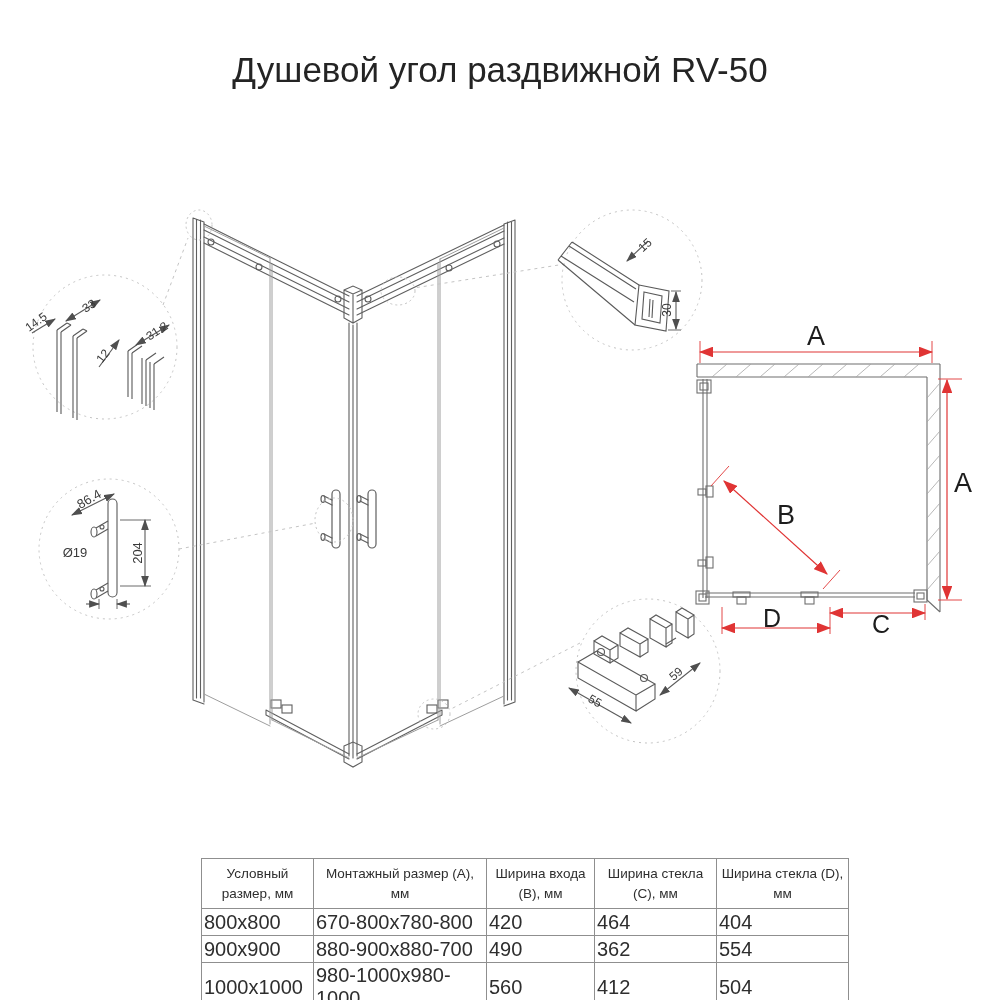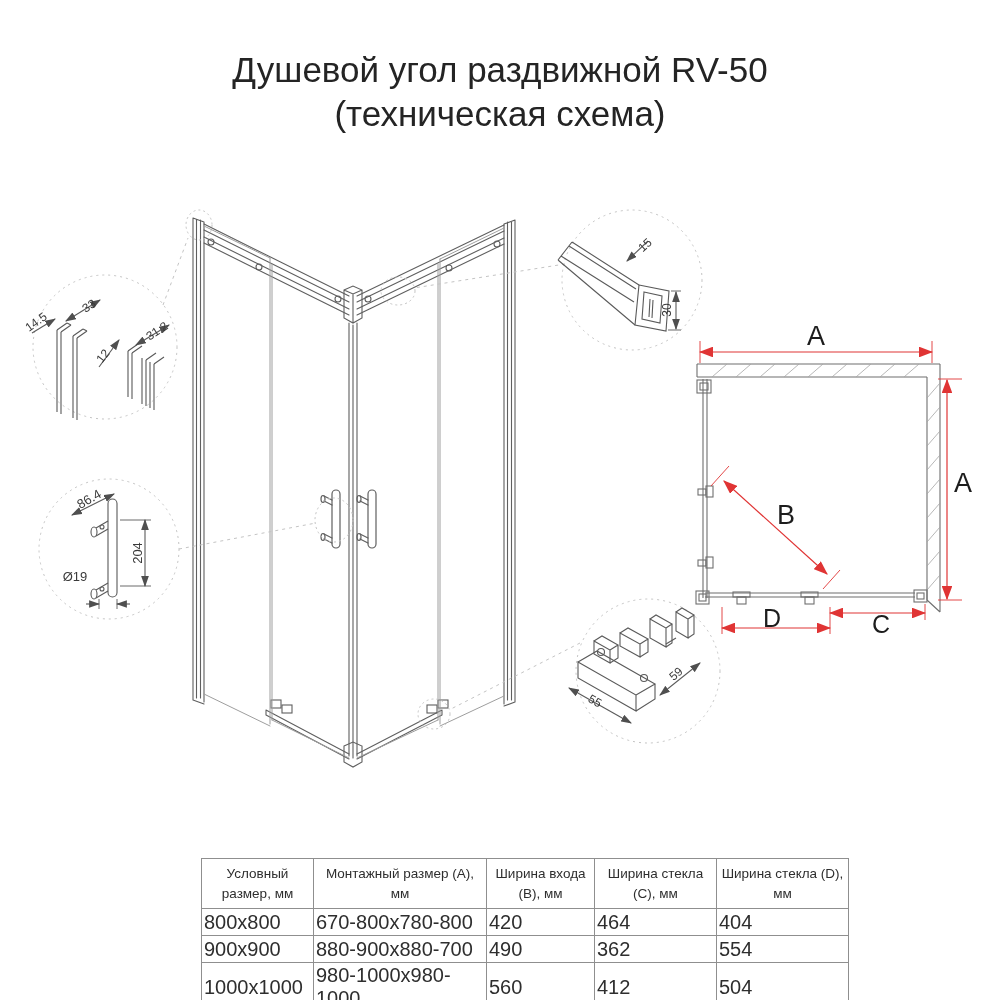--- a/index.html
+++ b/index.html
@@ -18,21 +18,20 @@
   .tbl th{font-size:13.5px;line-height:1.45;padding:5px 4px;height:35px;}
   .tbl td{font-size:20px;height:24px;padding:1px 2px;}
 </style>
 </head>
 <body>
 
 <div class="page">
 
   <div class="title">
     <div>Душевой угол раздвижной RV-50</div>
-    <div>(техническая схема)</div>
   </div>
 
   <svg class="draw" width="1000" height="1000" viewBox="0 0 1000 1000">
     <defs>
       <marker id="ar" orient="auto-start-reverse" markerWidth="12" markerHeight="9" refX="11" refY="4.5">
         <path d="M0,0 L12,4.5 L0,9 Z" fill="#e03434"></path>
       </marker>
       <marker id="ab" orient="auto-start-reverse" markerWidth="10" markerHeight="7" refX="9" refY="3.5">
         <path d="M0,0 L10,3.5 L0,7 Z" fill="#4f4f4f"></path>
       </marker>
@@ -191,21 +190,21 @@
     </g>
   </svg>
 
   <span class="dim" style="left:36px;top:322px;transform:translate(-50%,-50%) rotate(-36deg);">14.5</span>
   <span class="dim" style="left:89px;top:306px;transform:translate(-50%,-50%) rotate(-33deg);">33</span>
   <span class="dim" style="left:157px;top:331px;transform:translate(-50%,-50%) rotate(-33deg);">31.2</span>
   <span class="dim" style="left:103px;top:356px;transform:translate(-50%,-50%) rotate(-52deg);">12</span>
 
   <span class="dim mid" style="left:89px;top:499px;transform:translate(-50%,-50%) rotate(-30deg);">86.4</span>
   <span class="dim mid" style="left:137px;top:553px;transform:translate(-50%,-50%) rotate(-90deg);">204</span>
-  <span class="dim mid" style="left:75px;top:576px;transform:translate(-50%,-50%);">Ø19</span>
+  <span class="dim mid" style="left:75px;top:552px;transform:translate(-50%,-50%);">Ø19</span>
 
   <span class="dim" style="left:645px;top:245px;transform:translate(-50%,-50%) rotate(-42deg);">15</span>
   <span class="dim" style="left:667px;top:310px;transform:translate(-50%,-50%) rotate(-90deg);">30</span>
 
   <span class="dim" style="left:595px;top:701px;transform:translate(-50%,-50%) rotate(29deg);">55</span>
   <span class="dim" style="left:676px;top:674px;transform:translate(-50%,-50%) rotate(-40deg);">59</span>
 
   <span class="dim big" style="left:816px;top:336px;transform:translate(-50%,-50%);">A</span>
   <span class="dim big" style="left:963px;top:483px;transform:translate(-50%,-50%);">A</span>
   <span class="dim big" style="left:786px;top:515px;transform:translate(-50%,-50%);">B</span>

